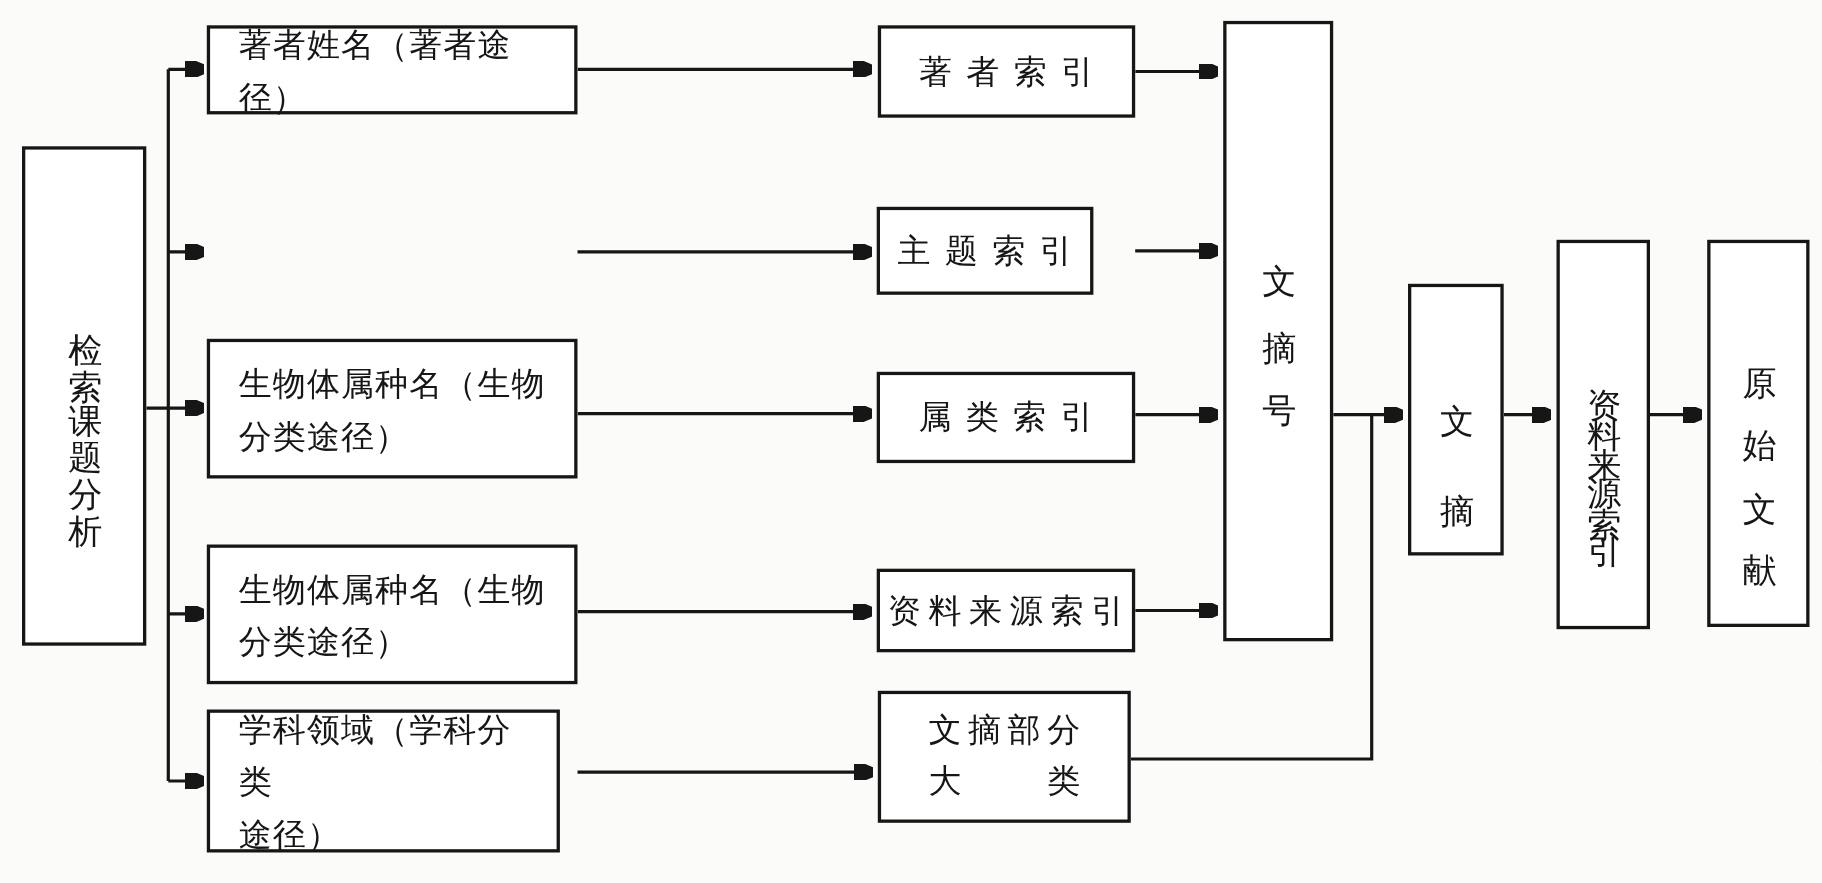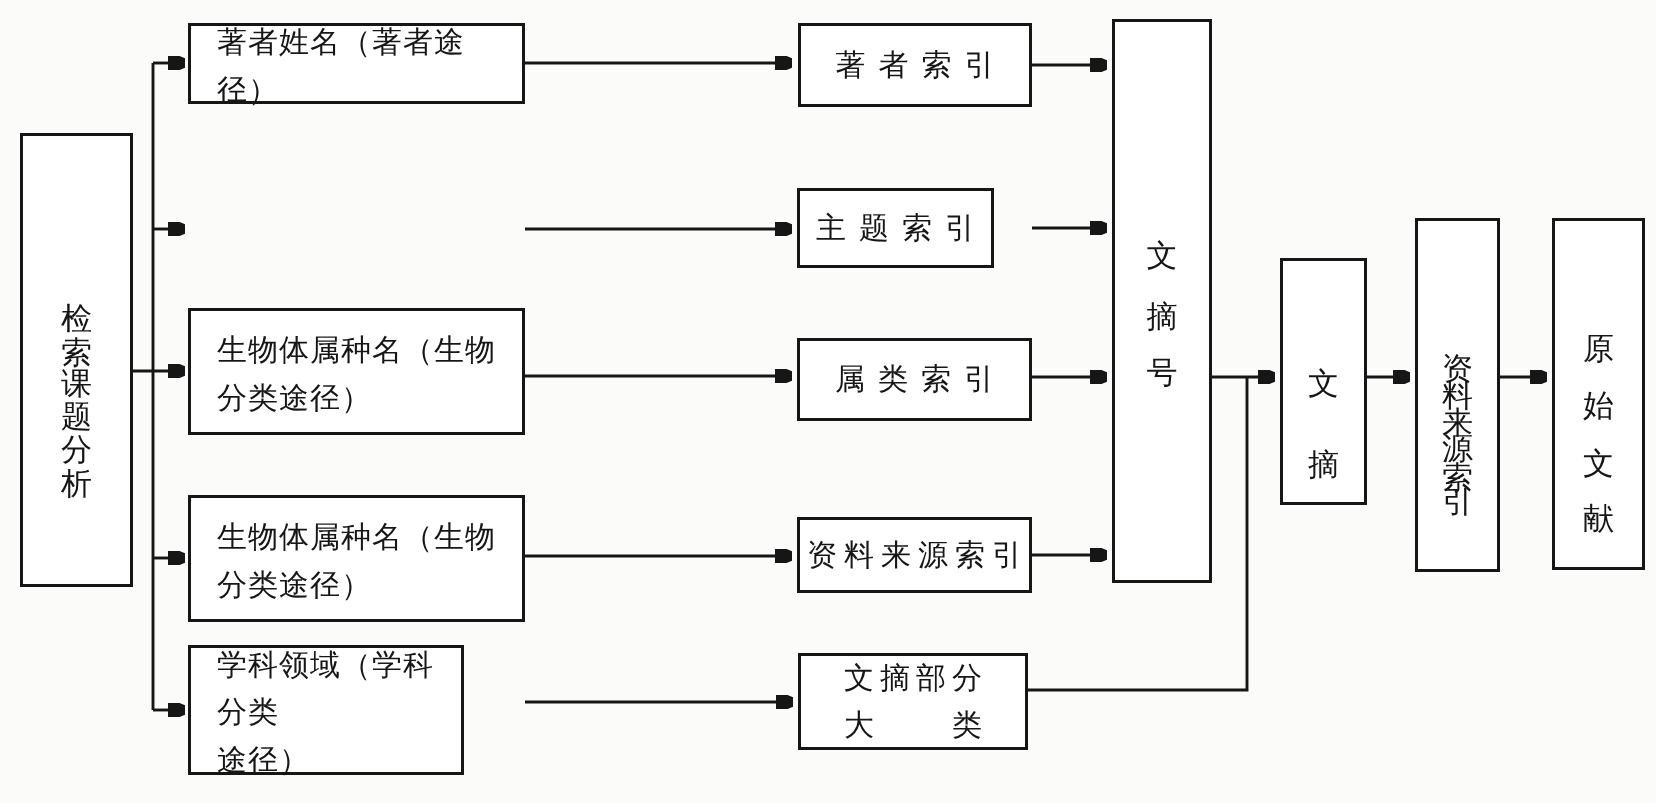--- a/index.html
+++ b/index.html
@@ -76,38 +76,38 @@
     <span class="lbl c2">著者姓名（著者途径）</span>
   </div>
   <div class="box hbox" style="left:188px;top:308px;width:337px;height:127px">
     <span class="lbl c2">生物体属种名（生物
 分类途径）</span>
   </div>
   <div class="box hbox" style="left:188px;top:495px;width:337px;height:127px">
     <span class="lbl c2">生物体属种名（生物
 分类途径）</span>
   </div>
-  <div class="box hbox" style="left:188px;top:645px;width:276px;height:130px">
+  <div class="box hbox" style="left:188px;top:645px;width:321px;height:130px">
     <span class="lbl c2">学科领域（学科分类
 途径）</span>
   </div>
 
   <div class="box" style="left:798px;top:23px;width:234px;height:84px">
     <span class="lbl c3 sp4">著者索引</span>
   </div>
   <div class="box" style="left:797px;top:188px;width:197px;height:80px">
     <span class="lbl c3 sp4">主题索引</span>
   </div>
   <div class="box" style="left:797px;top:338px;width:235px;height:83px">
     <span class="lbl c3 sp4">属类索引</span>
   </div>
   <div class="box" style="left:797px;top:517px;width:235px;height:76px">
     <span class="lbl c3 sp5">资料来源索引</span>
   </div>
-  <div class="box" style="left:798px;top:653px;width:230px;height:97px">
+  <div class="box" style="left:798px;top:628px;width:230px;height:120px">
     <span class="lbl c3 spc">文摘部分
 大　　类</span>
   </div>
 
   <div class="box pad-up" style="left:1112px;top:19px;width:100px;height:564px">
     <span class="lbl vtext v-num">文摘号</span>
   </div>
 
   <div class="box" style="left:1280px;top:258px;width:87px;height:247px">
     <span class="lbl vtext v-abs">文摘</span>

